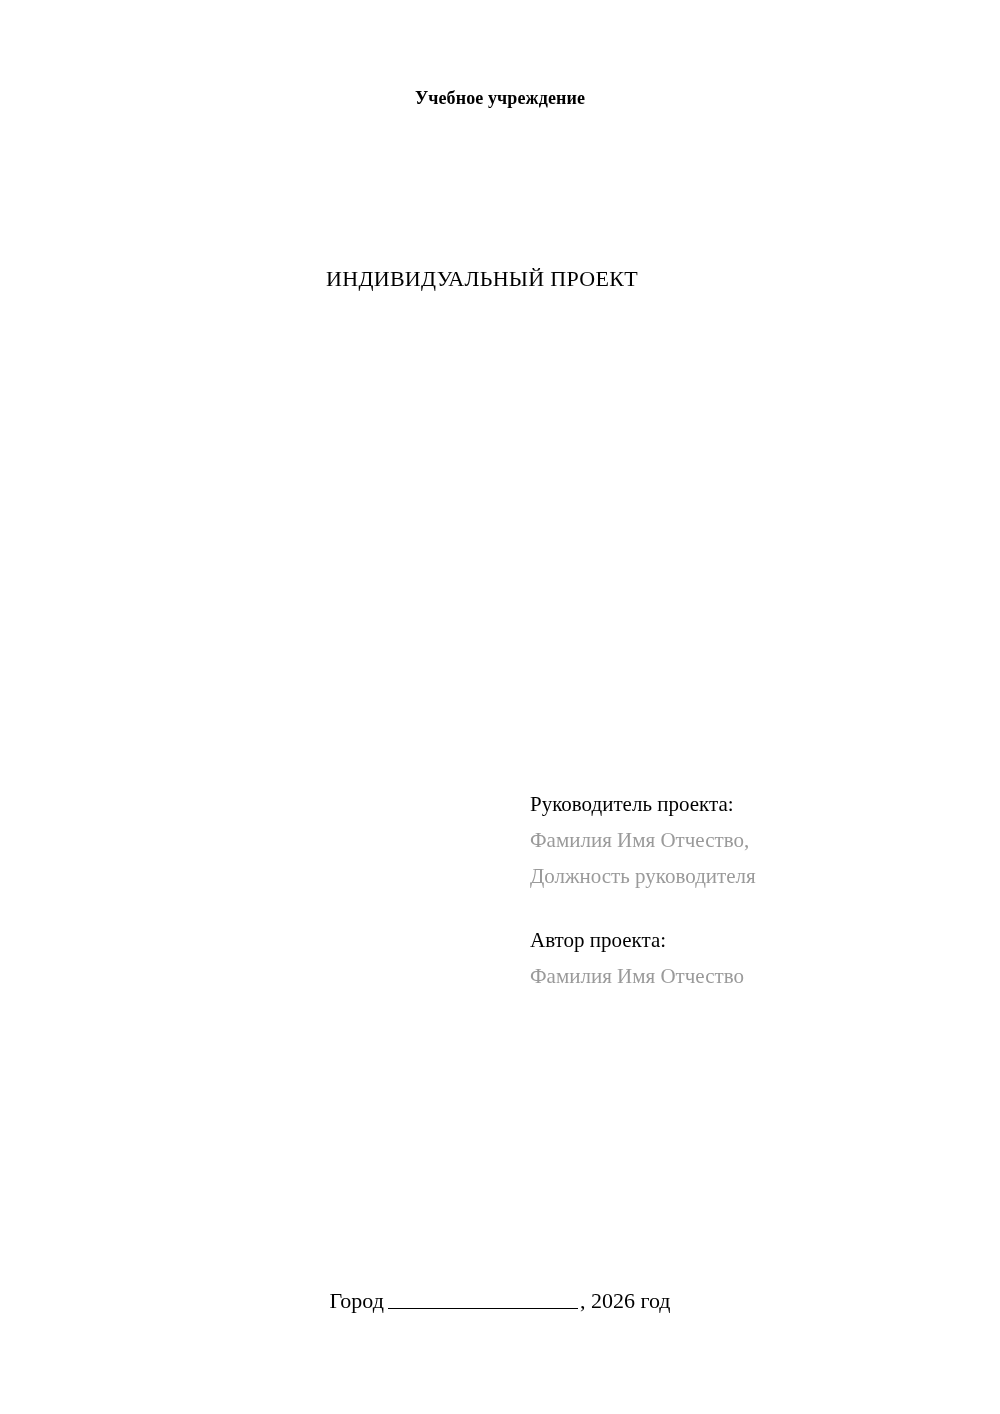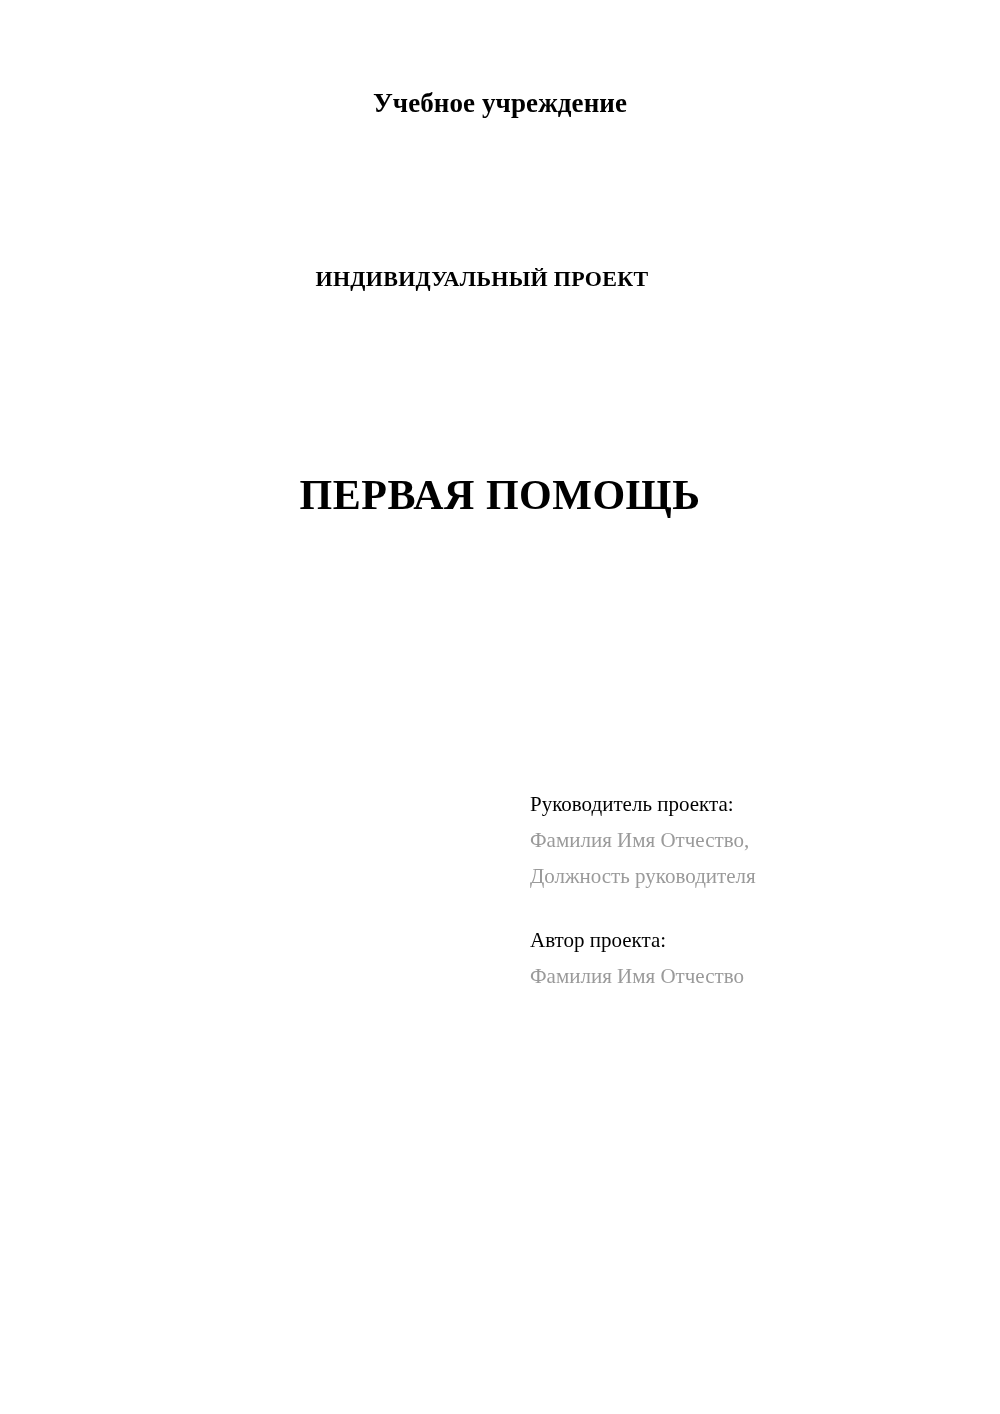--- a/index.html
+++ b/index.html
@@ -23,33 +23,33 @@
     box-sizing: border-box;
     background: #ffffff;
   }
 
   .institution {
     position: absolute;
     top: 88px;
     left: 0;
     width: 1000px;
     text-align: center;
-    font-size: 27px;
+    font-size: 18px;
     font-weight: 700;
     letter-spacing: 0.1px;
   }
 
   .doc-type {
     position: absolute;
     top: 266px;
     left: 0;
     width: 964px;
     text-align: center;
     font-size: 22px;
-    font-weight: 700;
+    font-weight: 400;
     letter-spacing: 0.3px;
   }
 
   .doc-title {
     position: absolute;
     top: 443px;
     left: 0;
     width: 1000px;
     text-align: center;
     font-size: 42px;
@@ -99,31 +99,33 @@
 </style>
 </head>
 <body>
 
 <div class="page">
 
   <div class="institution">Учебное учреждение</div>
 
   <div class="doc-type">ИНДИВИДУАЛЬНЫЙ ПРОЕКТ</div>
 
-  <h1 class="doc-title">ПЕРВАЯ ПОМОЩЬ</h1>
 
   <div class="credits">
 
     <div class="credits-block">
       <span class="credits-label">Руководитель проекта:</span>
       <span class="credits-value">Фамилия Имя Отчество,</span>
       <span class="credits-value">Должность руководителя</span>
     </div>
 
     <div class="credits-block">
       <span class="credits-label">Автор проекта:</span>
       <span class="credits-value">Фамилия Имя Отчество</span>
     </div>
 
   </div>
 
+  <div class="footer">
+    <span>Город</span><span class="rule"></span><span>, 2026 год</span>
+  </div>
 
 </div>
 
 </body></html>

